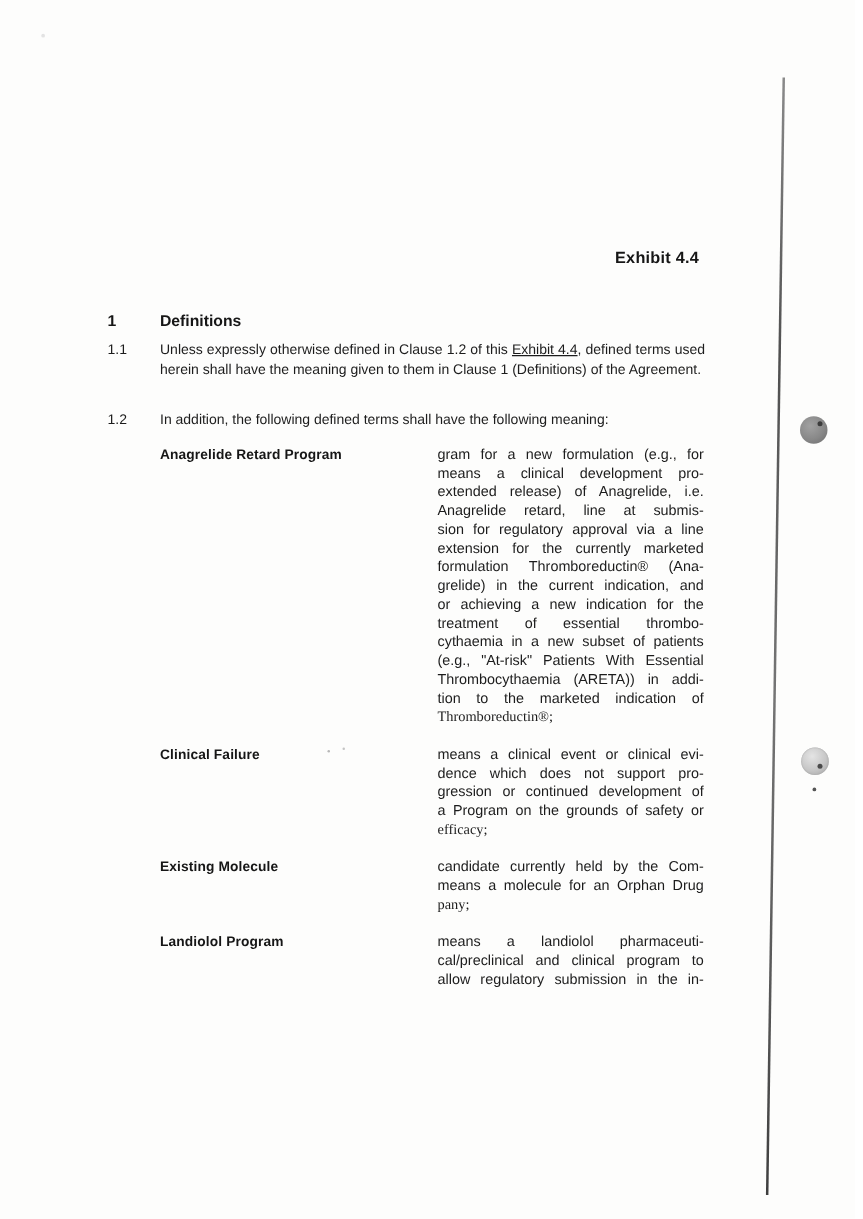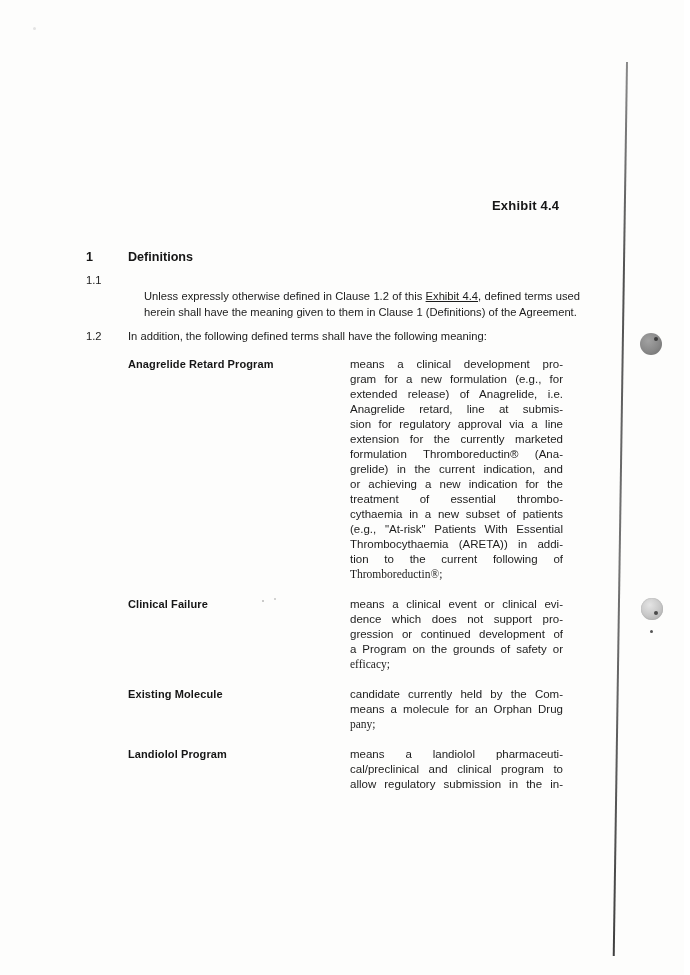--- a/index.html
+++ b/index.html
@@ -77,46 +77,46 @@
 
   <div class="exhibit">Exhibit 4.4</div>
 
   <div class="section-head">
     <span class="num">1</span>
     <span>Definitions</span>
   </div>
 
   <div class="clause" id="clause-1-1">
     <span class="num">1.1</span>
-    <p class="body" style="margin:16px"><span>Unless expressly otherwise defined in Clause 1.2 of this </span><span class="underline-ref">Exhibit 4.4</span><span>, defined terms used herein shall have the meaning given to them in Clause 1 (Definitions) of the Agreement.</span></p>
+    <p class="body" style="margin:0"><span>Unless expressly otherwise defined in Clause 1.2 of this </span><span class="underline-ref">Exhibit 4.4</span><span>, defined terms used herein shall have the meaning given to them in Clause 1 (Definitions) of the Agreement.</span></p>
   </div>
 
   <div class="clause" id="clause-1-2">
     <span class="num">1.2</span>
     <p class="body" style="margin:0; text-align:left">In addition, the following defined terms shall have the following meaning:</p>
   </div>
 
   <div class="defs">
     <div class="def-row">
       <div class="def-term">Anagrelide Retard Program</div>
       <div class="def-body">
+          <div class="def-line">gram for a new formulation (e.g., for</div>
           <div class="def-line">means a clinical development pro-</div>
-          <div class="def-line">gram for a new formulation (e.g., for</div>
           <div class="def-line">extended release) of Anagrelide, i.e.</div>
           <div class="def-line">Anagrelide retard, line at submis-</div>
           <div class="def-line">sion for regulatory approval via a line</div>
           <div class="def-line">extension for the currently marketed</div>
           <div class="def-line">formulation Thromboreductin® (Ana-</div>
           <div class="def-line">grelide) in the current indication, and</div>
           <div class="def-line">or achieving a new indication for the</div>
           <div class="def-line">treatment of essential thrombo-</div>
           <div class="def-line">cythaemia in a new subset of patients</div>
           <div class="def-line">(e.g., "At-risk" Patients With Essential</div>
           <div class="def-line">Thrombocythaemia (ARETA)) in addi-</div>
-          <div class="def-line">tion to the current following of</div>
+          <div class="def-line">tion to the marketed indication of</div>
           <div class="def-line last">Thromboreductin®;</div>
         </div>
     </div>
 
     <div class="def-row">
       <div class="def-term">Clinical Failure</div>
       <div class="def-body">
           <div class="def-line">means a clinical event or clinical evi-</div>
           <div class="def-line">dence which does not support pro-</div>
           <div class="def-line">gression or continued development of</div>

